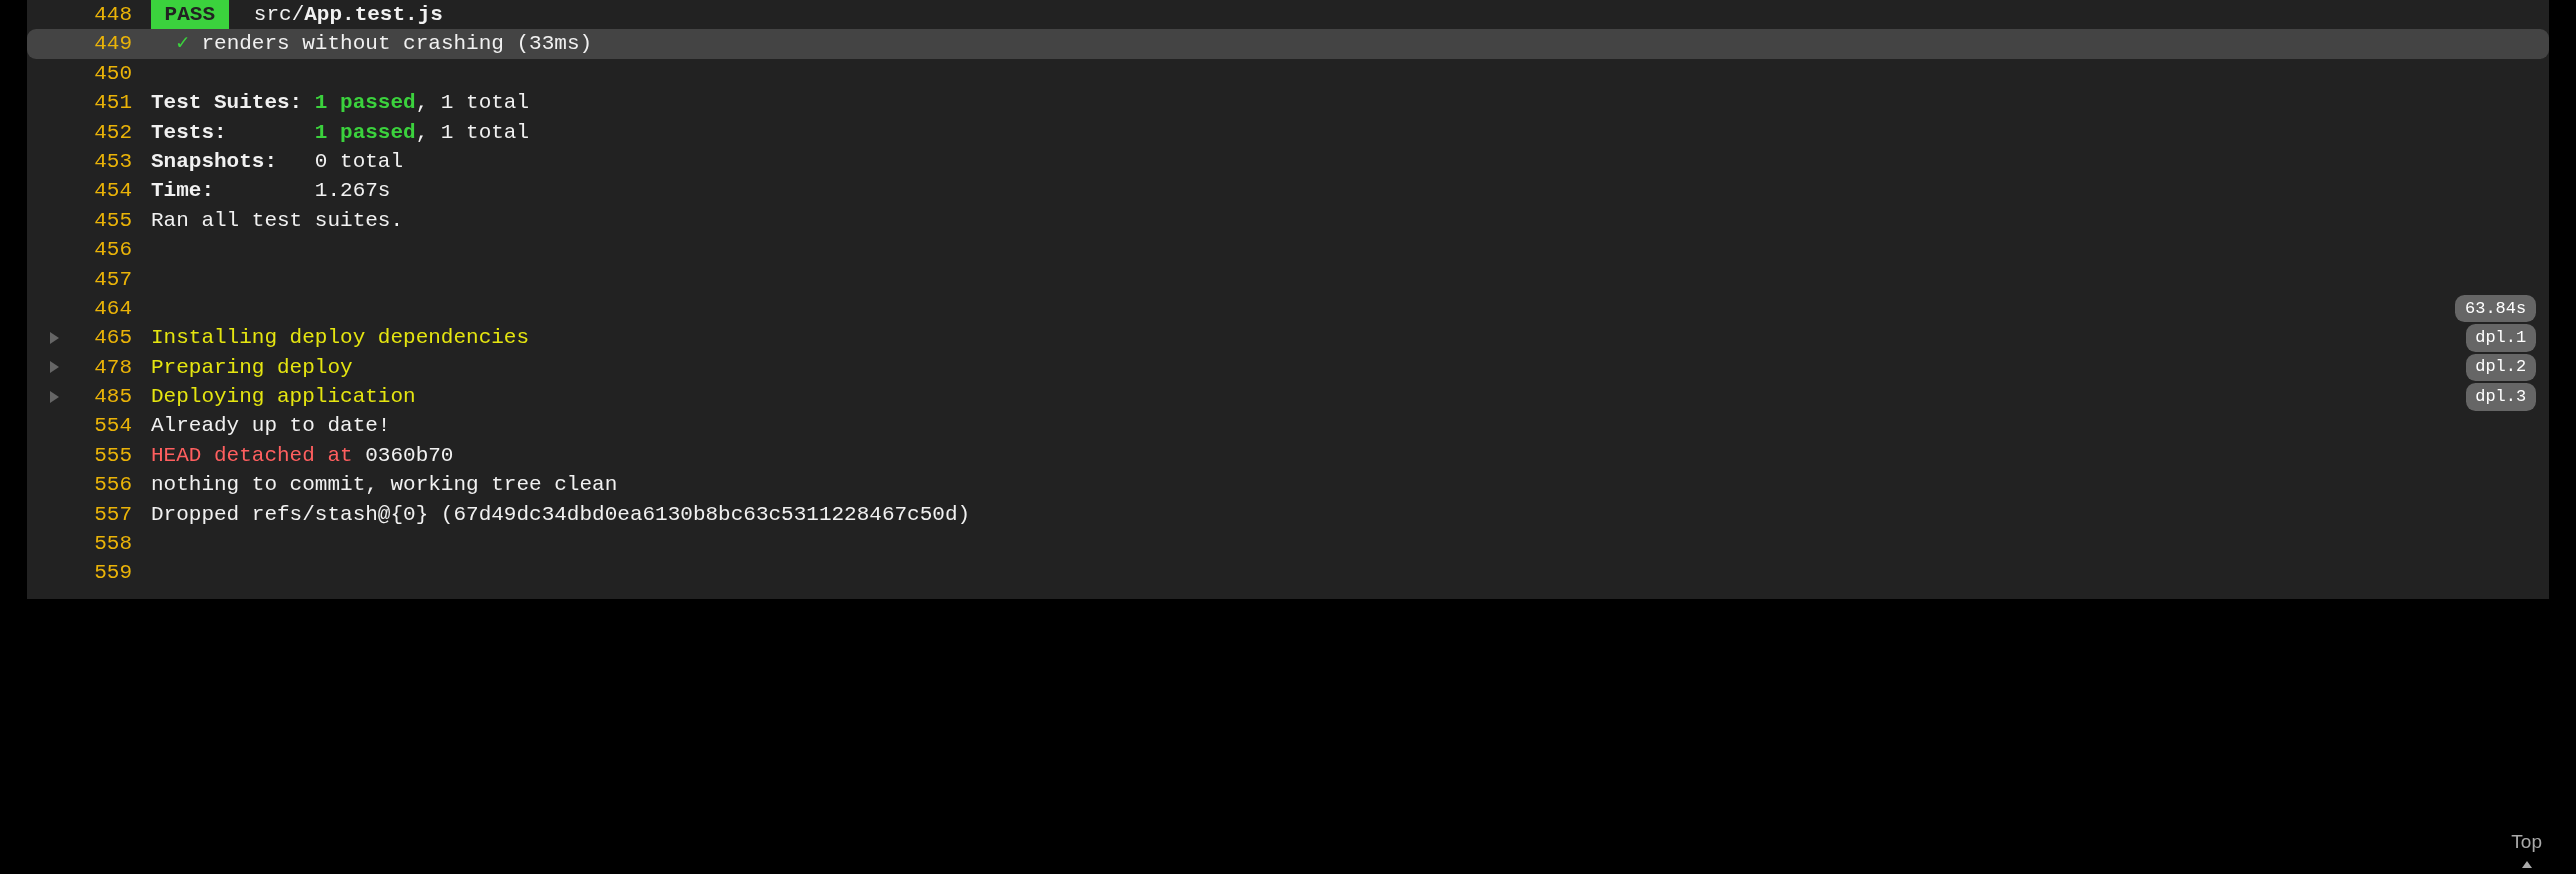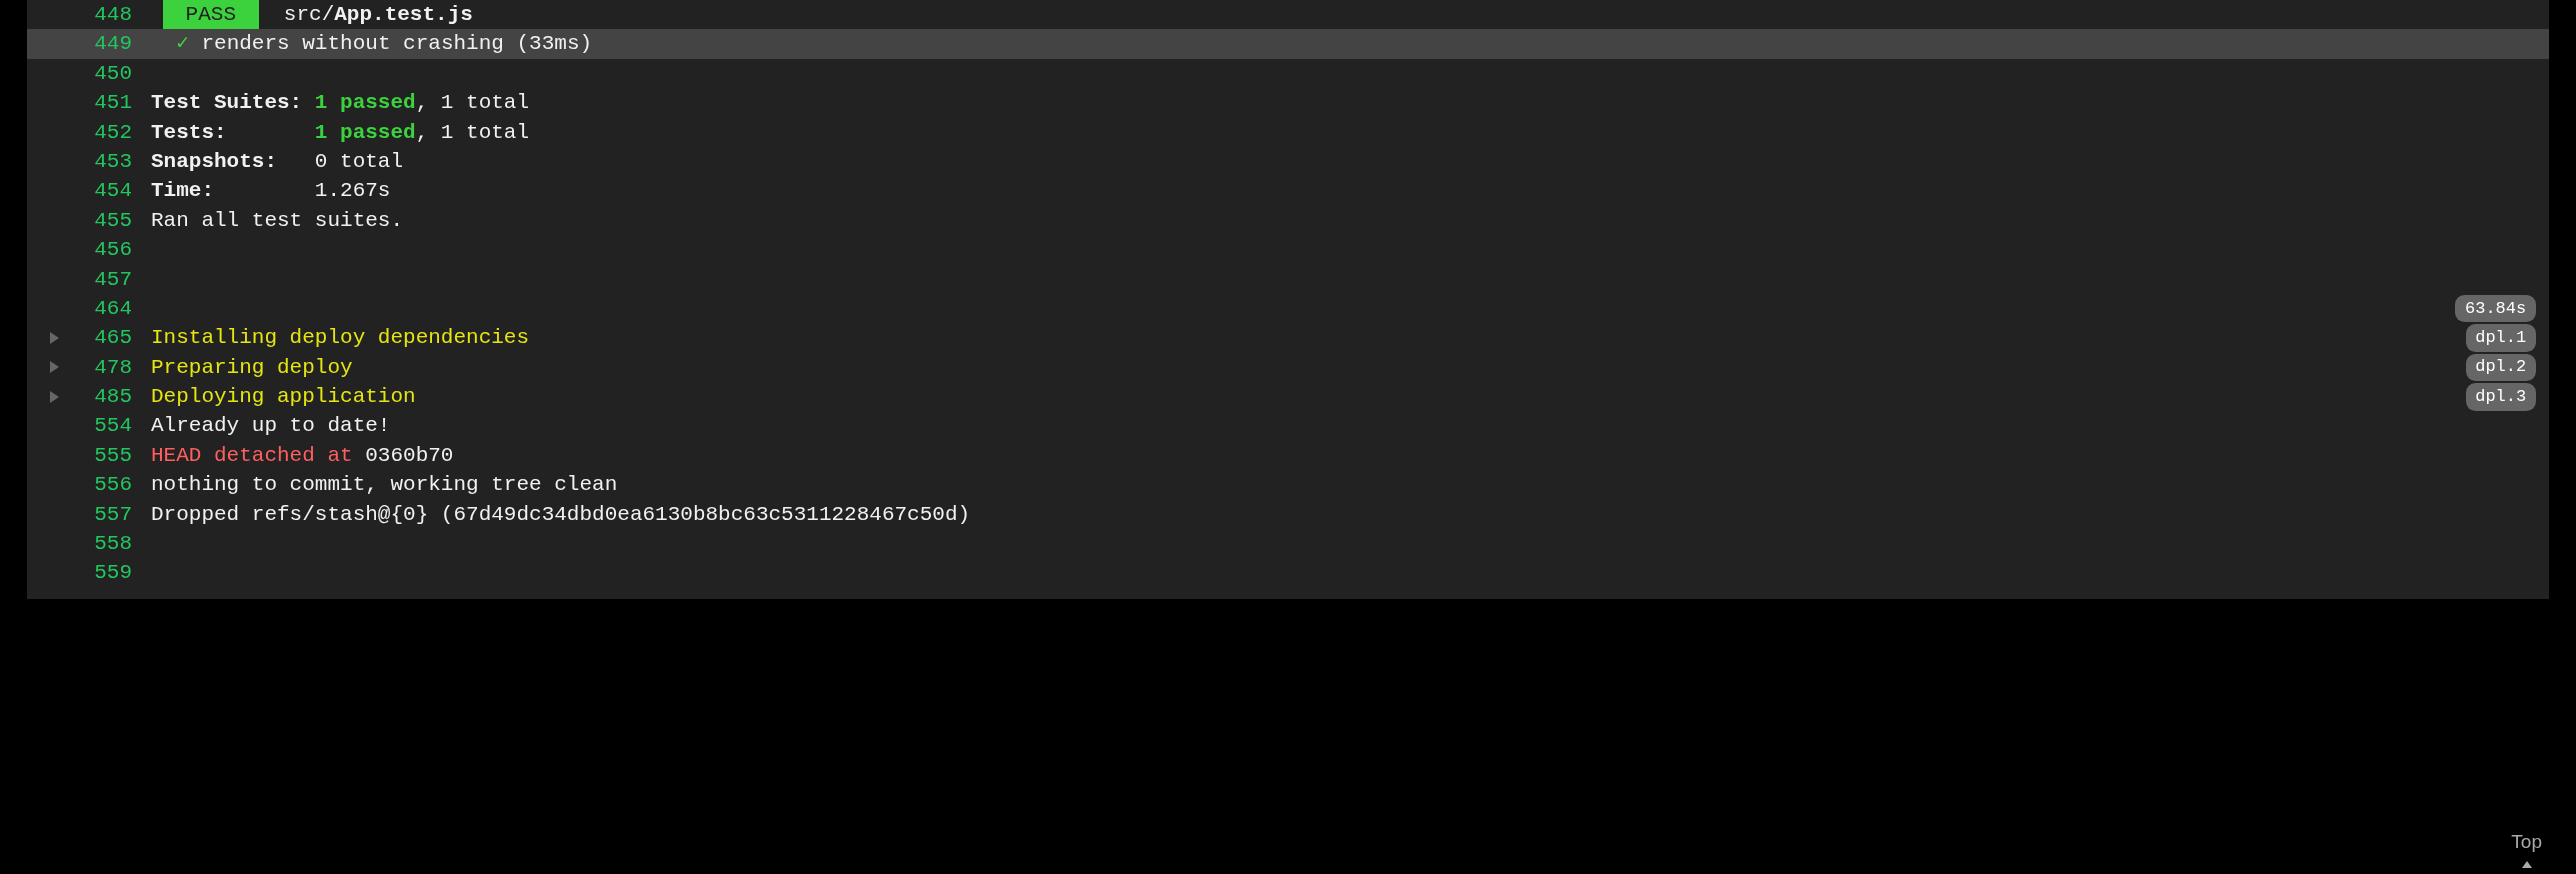--- a/index.html
+++ b/index.html
@@ -16,37 +16,38 @@
     padding-bottom: 11.4px;
   }
   .log-line {
     display: flex;
     align-items: center;
     min-height: 29px;
     padding: 0 13.3px 0 0;
   }
   .log-line.highlighted {
     background: #444;
+    border-radius: 9px;
   }
   .gutter {
     width: 55px;
     flex: 0 0 55px;
     display: flex;
     justify-content: center;
     align-items: center;
   }
   .arrow {
     width: 0; height: 0;
     border-top: 6.7px solid transparent;
     border-bottom: 6.7px solid transparent;
     border-left: 9.5px solid #666;
   }
   .lineno {
     flex: 0 0 69px;
-    color: #22c55e;
+    color: #eab308;
     text-align: right;
     padding-right: 19px;
     user-select: none;
   }
   .content {
     flex: 1 1 auto;
     white-space: pre;
     display: flex;
     align-items: center;
   }
@@ -64,23 +65,22 @@
   }
   .c-green  { color: #3bd23d; }
   .c-bgreen { color: #3bd23d; font-weight: bold; }
   .c-byellow{ color: #e5e510; font-weight: normal; }
   .c-red    { color: #ff5f5f; }
   .c-white  { color: #f1f1f1; }
   .c-bwhite { color: #f1f1f1; font-weight: bold; }
   .pass-badge {
     background: #3bd23d;
     color: #222;
-    font-weight: normal;
-    padding: 0 10px;
-    margin-left: 12px;
+    font-weight: bold;
+    padding: 0 1px;
   }
   .top-link {
     position: fixed;
     right: 34px;
     bottom: 5.7px;
     color: #aaa;
     font-family: Arial, sans-serif;
     font-size: 19px;
     display: flex;
     align-items: center;

